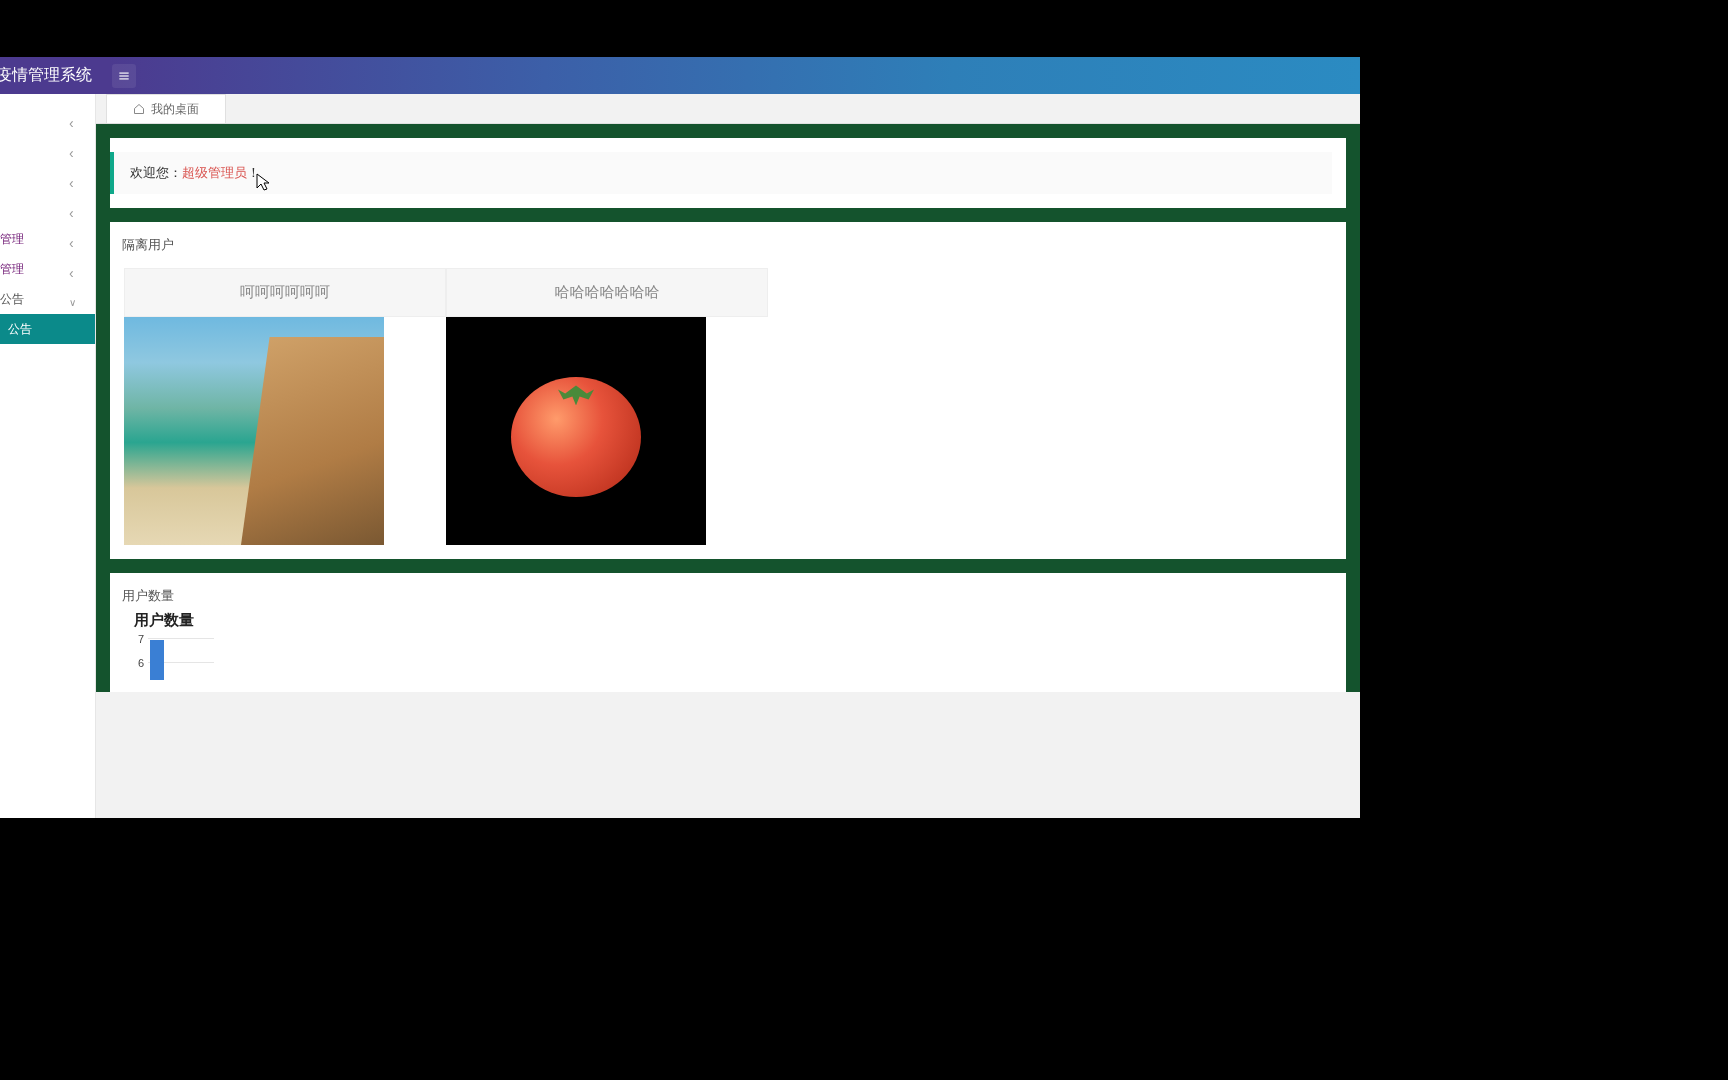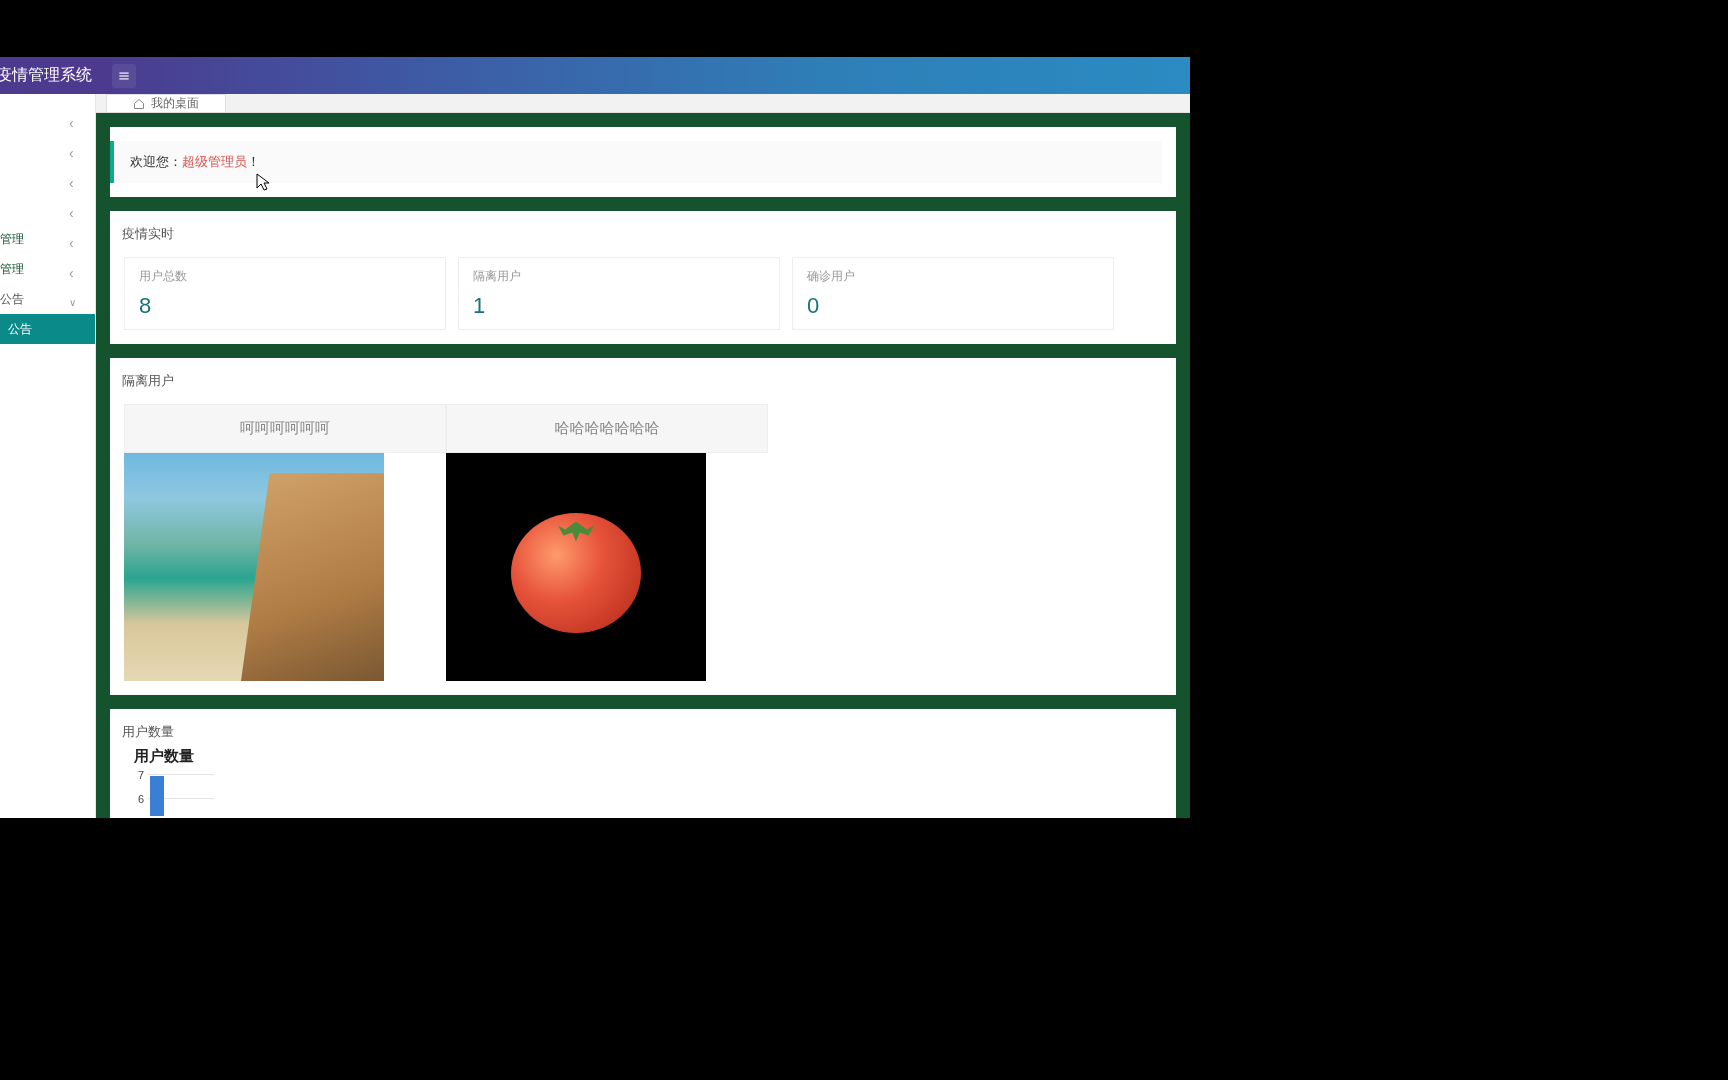--- a/index.html
+++ b/index.html
@@ -1,26 +1,26 @@
 <!DOCTYPE html>
 <html><head>
   <meta charset="utf-8">
   <style>
     * { margin: 0; padding: 0; box-sizing: border-box; }
     body { font-family: "Microsoft YaHei", Arial, sans-serif; background: #000; width: 1728px; height: 1080px; overflow: hidden; }
-    .viewport { position: absolute; top: 57px; left: 0; width: 1190px; height: 761px; background: #f2f2f2; }
+    .viewport { position: absolute; top: 57px; left: 0; width: 1360px; height: 761px; background: #f2f2f2; }
     .topbar { height: 37px; background: linear-gradient(90deg, #4c3a8f 0%, #4c3a8f 8%, #3c5fa8 40%, #2e7fb8 70%, #2b8bc2 100%); display: flex; align-items: center; color: #fff; padding-left: 2px; }
     .app-title { font-size: 16px; font-weight: 500; white-space: nowrap; margin-left: -6px; }
     .menu-toggle { width: 24px; height: 24px; margin-left: 20px; display: flex; align-items: center; justify-content: center; border-radius: 3px; background: rgba(255,255,255,0.08); cursor: pointer; }
     .menu-toggle svg { width: 14px; height: 14px; stroke: #fff; }
     .layout { display: flex; height: calc(100% - 37px); }
     .sidebar { width: 96px; background: #fff; border-right: 1px solid #e6e6e6; flex-shrink: 0; }
     .side-item { height: 30px; display: flex; align-items: center; justify-content: flex-end; padding-right: 18px; color: #555; font-size: 12px; cursor: pointer; position: relative; }
     .side-item.first { margin-top: 10px; }
-    .side-item .label { flex: 1; white-space: nowrap; overflow: hidden; text-align: left; padding-left: 0; color: #14532d; }
+    .side-item .label { flex: 1; white-space: nowrap; overflow: hidden; text-align: left; padding-left: 0; color: #701a75; }
     .side-item .arrow { width: 8px; height: 8px; display: inline-block; }
     .chev-left::before { content: "‹"; color: #999; font-size: 14px; }
     .chev-down::before { content: "∨"; color: #999; font-size: 10px; }
     .side-item.active { background: #0b8a8a; color: #fff; padding-left: 8px; justify-content: flex-start; }
     .side-item.active .label { color: #fff; }
     .side-item.open .label { color: #555; }
     .content { flex: 1; display: flex; flex-direction: column; background: #f2f2f2; overflow: auto; }
     .tabbar { height: 30px; background: #f2f2f2; border-bottom: 1px solid #e0e0e0; display: flex; align-items: stretch; padding-left: 10px; }
     .tab { display: flex; align-items: center; gap: 6px; padding: 0 26px; background: #fff; border: 1px solid #e0e0e0; border-bottom: none; font-size: 12px; color: #666; cursor: pointer; }
     .tab .home-icon { width: 12px; height: 12px; }
@@ -116,37 +116,20 @@
         </div>
       </div>
 
       <div class="main-area">
         <div class="welcome-card">
           <div class="welcome-inner">
             <span>欢迎您：</span><span class="role">超级管理员</span><span>！</span>
           </div>
         </div>
 
-        <div class="section">
-          <div class="section-title">疫情实时</div>
-          <div class="stats-row">
-            <div class="stat-card">
-              <div class="stat-label">用户总数</div>
-              <div class="stat-value">8</div>
-            </div>
-            <div class="stat-card">
-              <div class="stat-label">隔离用户</div>
-              <div class="stat-value">1</div>
-            </div>
-            <div class="stat-card">
-              <div class="stat-label">确诊用户</div>
-              <div class="stat-value">0</div>
-            </div>
-          </div>
-        </div>
 
         <div class="section">
           <div class="section-title">隔离用户</div>
           <div class="announce-row">
             <div class="announce-card">
               <div class="announce-head">呵呵呵呵呵呵</div>
               <div class="announce-img img-beach"></div>
             </div>
             <div class="announce-card">
               <div class="announce-head">哈哈哈哈哈哈哈</div>

